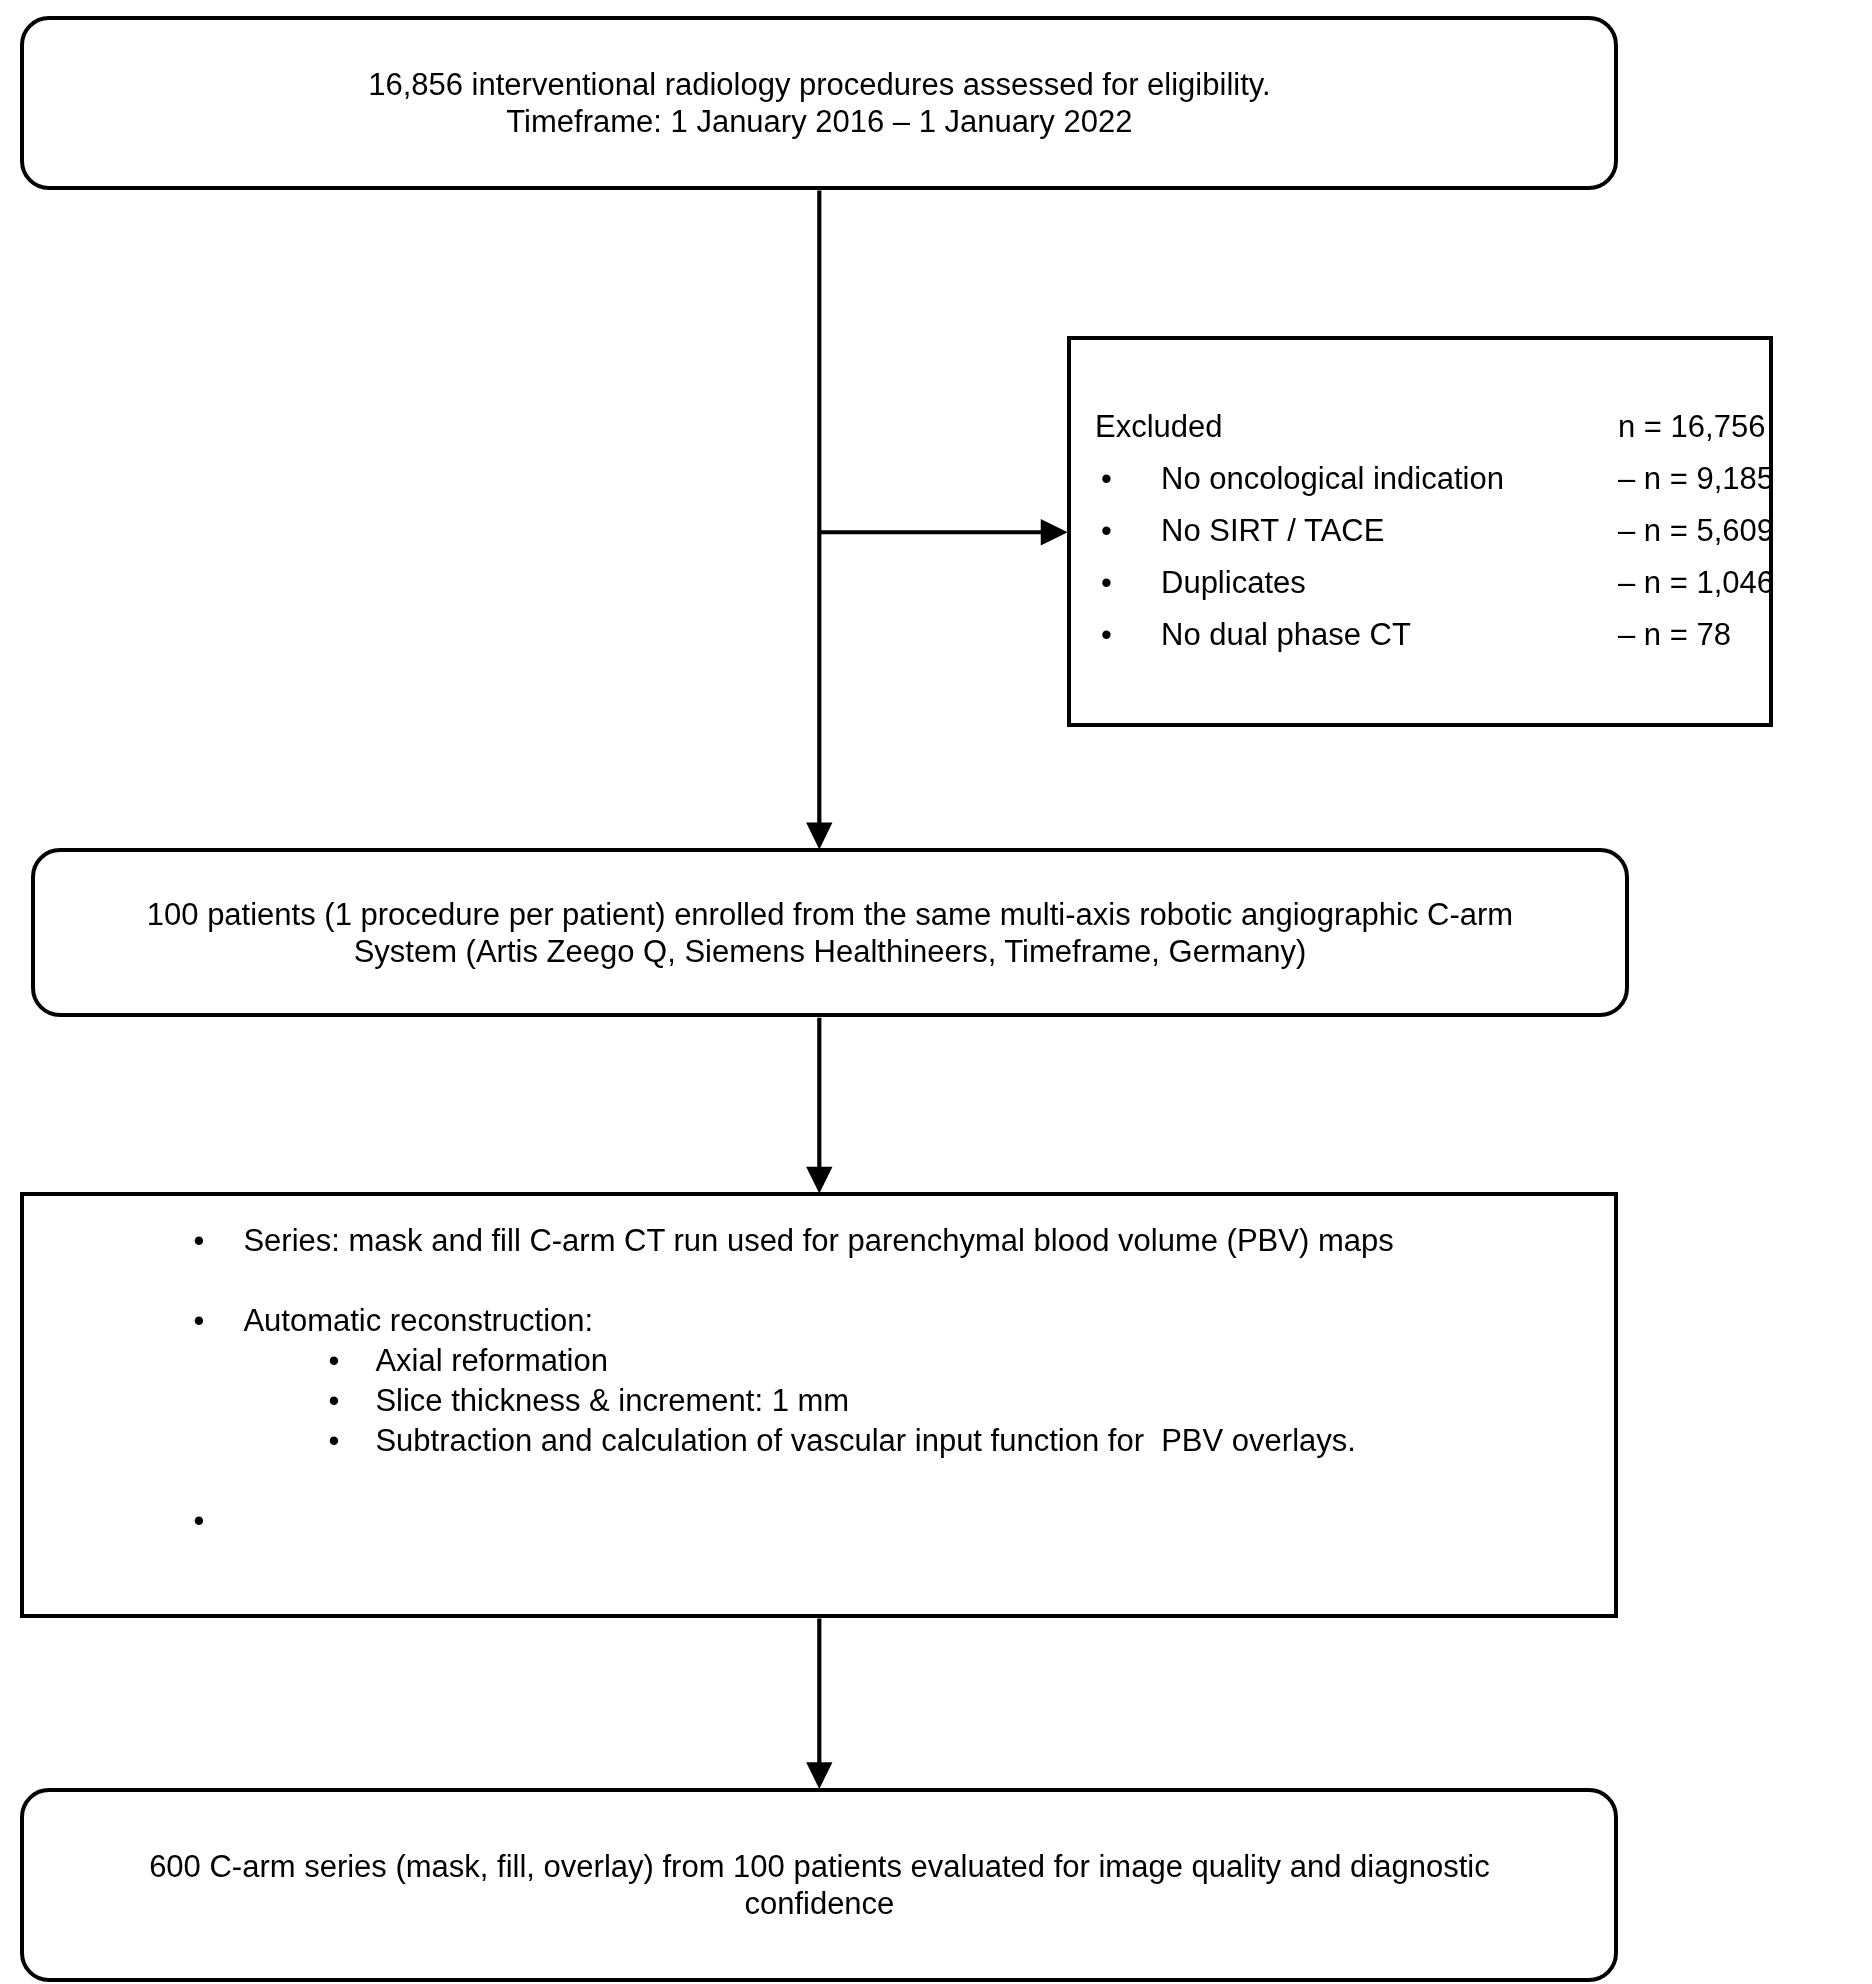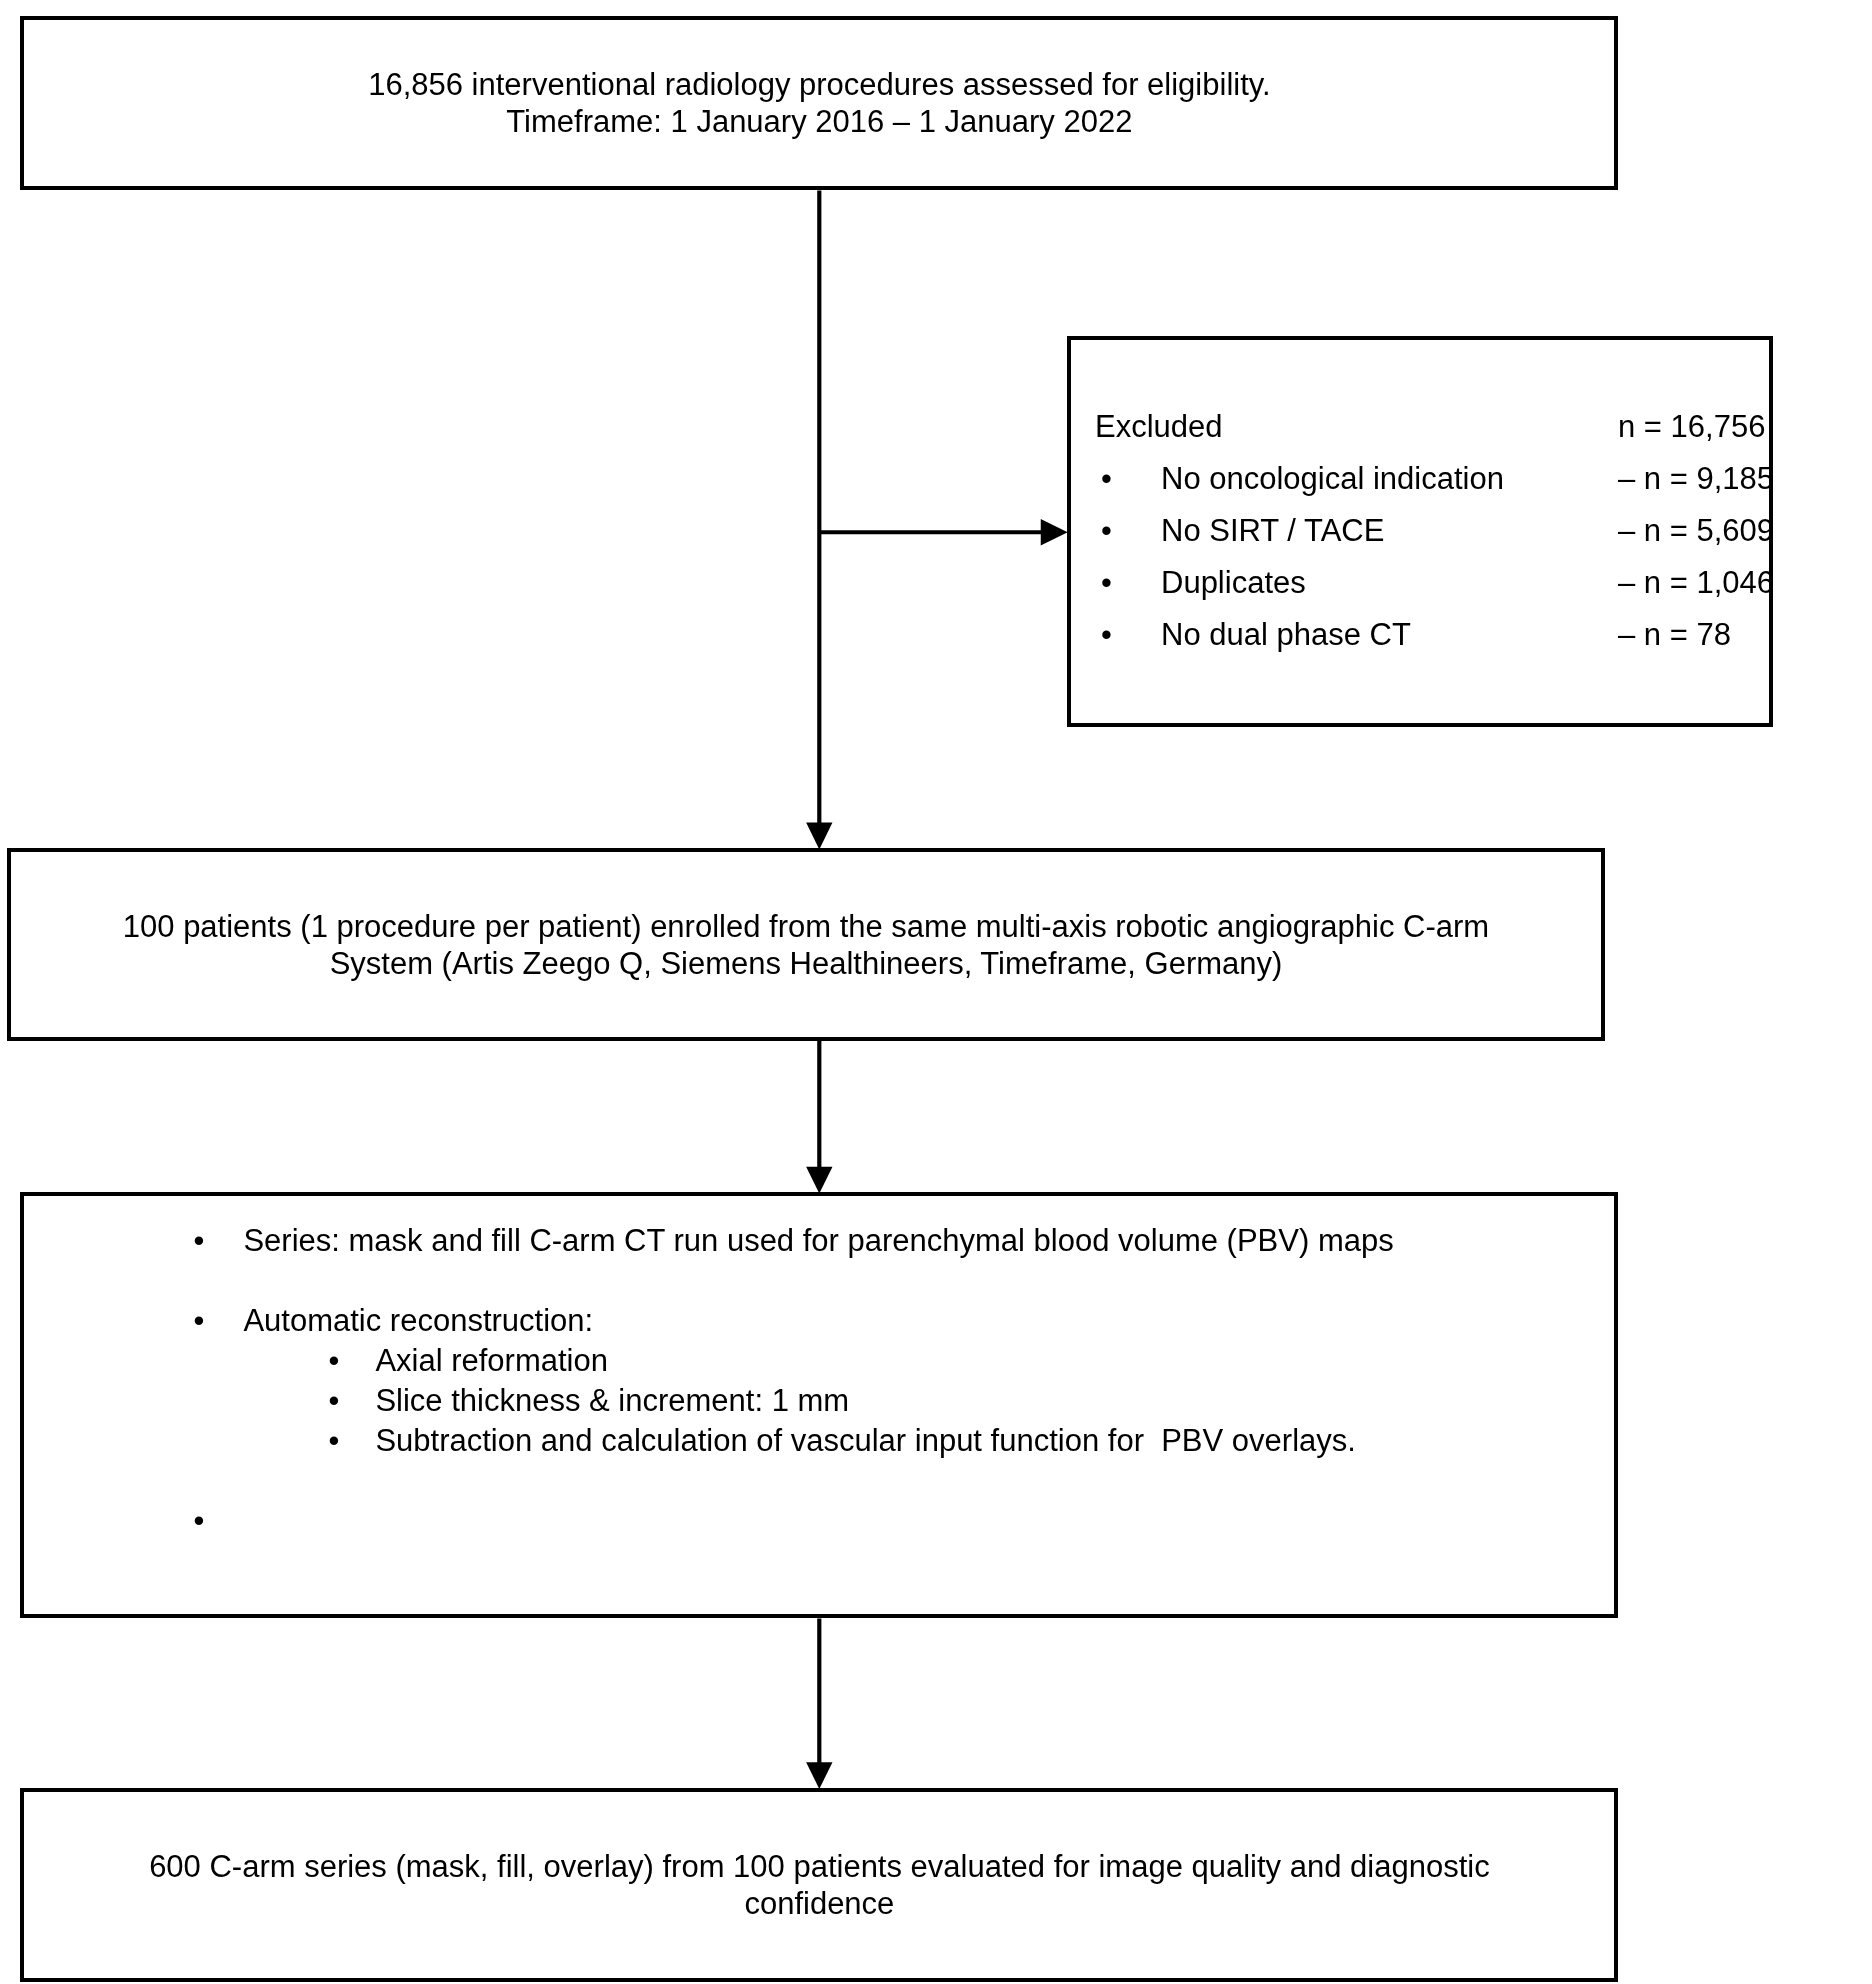--- a/index.html
+++ b/index.html
@@ -10,27 +10,28 @@
     font-size:31px;line-height:37px;
     overflow:hidden;
   }
   .box{
     position:absolute;border:4.8px solid #000;background:#fff;box-sizing:border-box;
   }
   
   .centerbox{
     display:flex;flex-direction:column;align-items:center;justify-content:center;
     text-align:center;
+    border-radius:29px;
   }
   .line{display:block;white-space:pre-wrap;}
 
   
   #box-eligibility{left:20.4px;top:16px;width:1598px;height:174px;}
   #box-excluded{left:1067px;top:336px;width:706px;height:391px;padding-top:60px;}
-  #box-enrolled{left:7px;top:848px;width:1598px;height:193px;}
+  #box-enrolled{left:31px;top:848px;width:1598px;height:169px;}
   #box-processing{left:20.4px;top:1192px;width:1598px;height:426px;padding-top:25px;line-height:40px;}
   #box-outcome{left:20.4px;top:1788px;width:1598px;height:194px;}
 
   
   .xrow{position:relative;height:52px;}
   .xrow span{position:absolute;top:50%;transform:translateY(-50%);white-space:pre;}
   .xbullet{left:30px;}
   .xlabel{left:90px;}
   .xheader{left:24px;}
   .xvalue{left:547px;}

